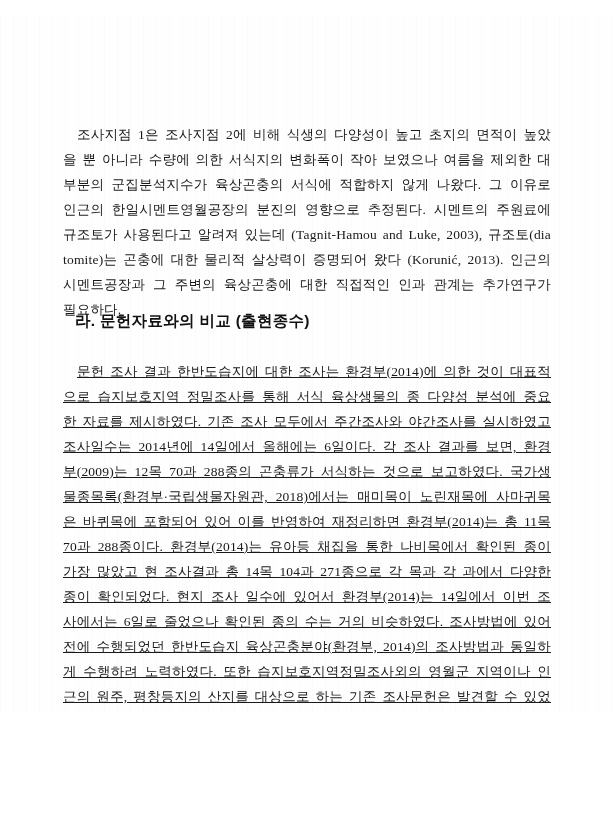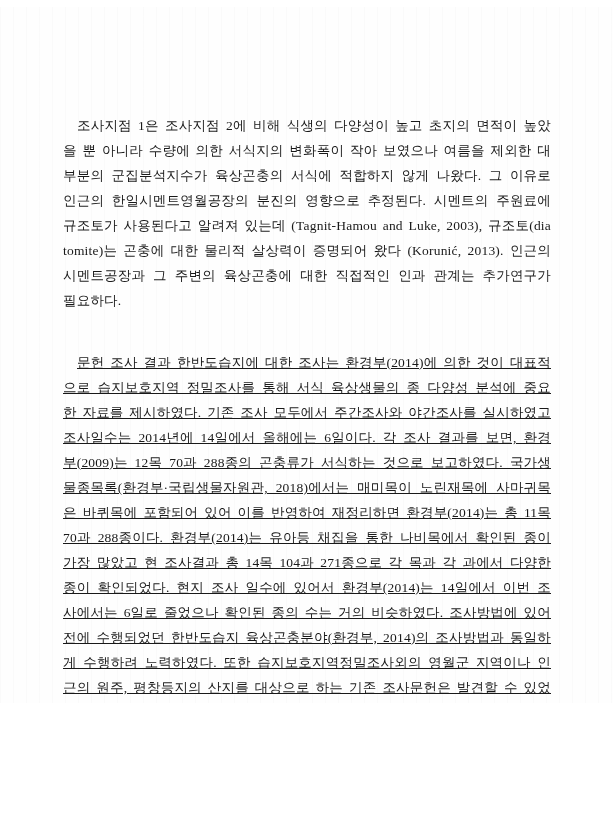--- a/index.html
+++ b/index.html
@@ -4,21 +4,21 @@
 <style>
   html, body {
     margin: 0;
     padding: 0;
     background: #ffffff;
   }
   .page {
     position: relative;
     width: 613px;
     height: 696px;
-    margin: 7px auto;
+    margin: 16px auto;
     background-color: #fefefe;
     
     background-image: repeating-linear-gradient(
       90deg,
       rgba(0, 0, 0, 0.015) 0px, rgba(0, 0, 0, 0.015) 1px,
       transparent 1px, transparent 13px
     );
     overflow: hidden;
     font-family: "Liberation Serif", "DejaVu Serif", serif;
     color: #191919;
@@ -61,18 +61,19 @@
     color: #1c1c1c;
   }
 </style>
 </head>
 <body>
 
 <div class="page">
 
   <p class="body-paragraph paragraph-1">조사지점 1은 조사지점 2에 비해 식생의 다양성이 높고 초지의 면적이 높았을 뿐 아니라 수량에 의한 서식지의 변화폭이 작아 보였으나 여름을 제외한 대부분의 군집분석지수가 육상곤충의 서식에 적합하지 않게 나왔다. 그 이유로 인근의 한일시멘트영월공장의 분진의 영향으로 추정된다. 시멘트의 주원료에 규조토가 사용된다고 알려져 있는데 (Tagnit-Hamou and Luke, 2003), 규조토(diatomite)는 곤충에 대한 물리적 살상력이 증명되어 왔다 (Korunić, 2013). 인근의 시멘트공장과 그 주변의 육상곤충에 대한 직접적인 인과 관계는 추가연구가 필요하다.</p>
 
+  <h2 class="section-heading">라. 문헌자료와의 비교 (출현종수)</h2>
 
   <p class="body-paragraph paragraph-2">문헌 조사 결과 한반도습지에 대한 조사는 환경부(2014)에 의한 것이 대표적으로 습지보호지역 정밀조사를 통해 서식 육상생물의 종 다양성 분석에 중요한 자료를 제시하였다. 기존 조사 모두에서 주간조사와 야간조사를 실시하였고 조사일수는 2014년에 14일에서 올해에는 6일이다. 각 조사 결과를 보면, 환경부(2009)는 12목 70과 288종의 곤충류가 서식하는 것으로 보고하였다. 국가생물종목록(환경부·국립생물자원관, 2018)에서는 매미목이 노린재목에 사마귀목은 바퀴목에 포함되어 있어 이를 반영하여 재정리하면 환경부(2014)는 총 11목 70과 288종이다. 환경부(2014)는 유아등 채집을 통한 나비목에서 확인된 종이 가장 많았고 현 조사결과 총 14목 104과 271종으로 각 목과 각 과에서 다양한 종이 확인되었다. 현지 조사 일수에 있어서 환경부(2014)는 14일에서 이번 조사에서는 6일로 줄었으나 확인된 종의 수는 거의 비슷하였다. 조사방법에 있어 전에 수행되었던 한반도습지 육상곤충분야(환경부, 2014)의 조사방법과 동일하게 수행하려 노력하였다. 또한 습지보호지역정밀조사외의 영월군 지역이나 인근의 원주, 평창등지의 산지를 대상으로 하는 기존 조사문헌은 발견할 수 있었으나 한반도습지를 대상으로 하는, 2014년에 이와 함에 의한 습지보호지역 정밀조사 외의 기존의 문헌조사는 확인할 수 없었다.</p>
 
   <div class="page-number">650</div>
 
 </div>
 
 </body></html>

